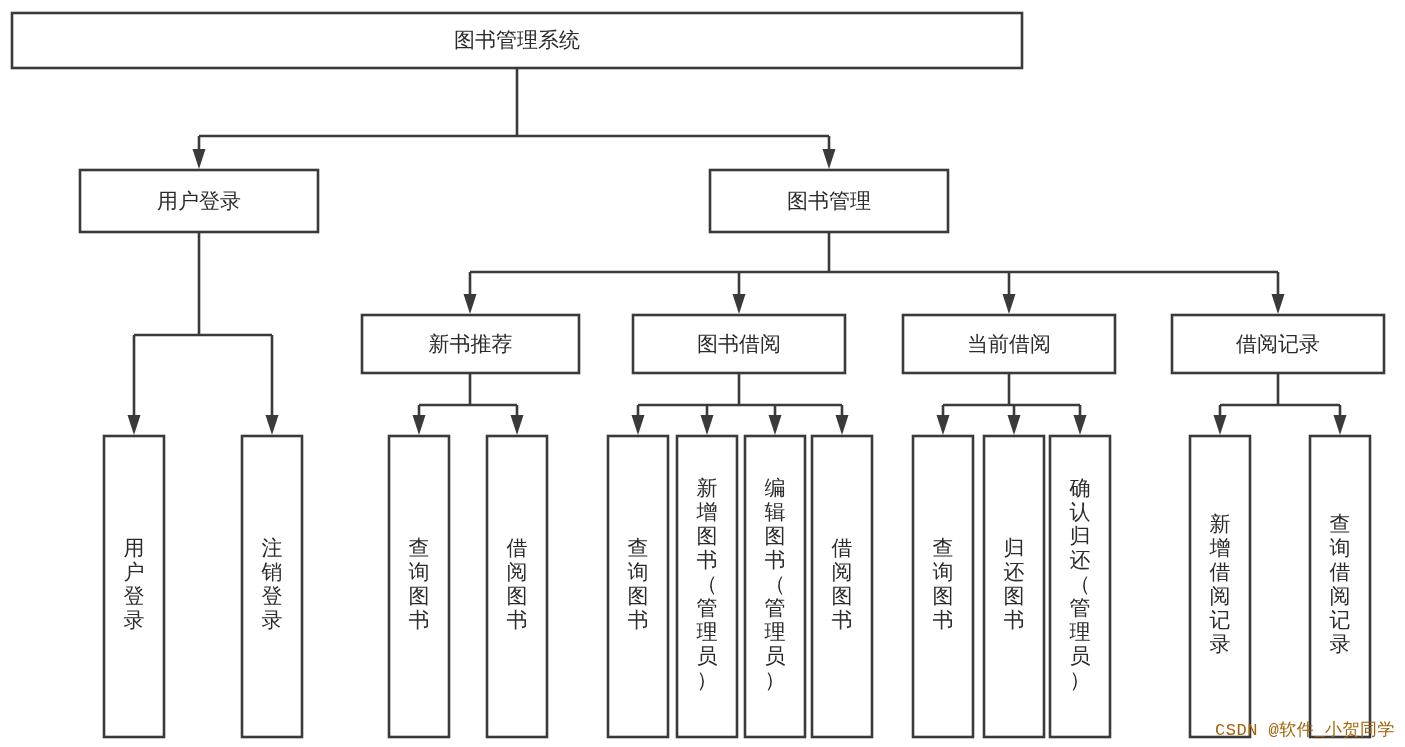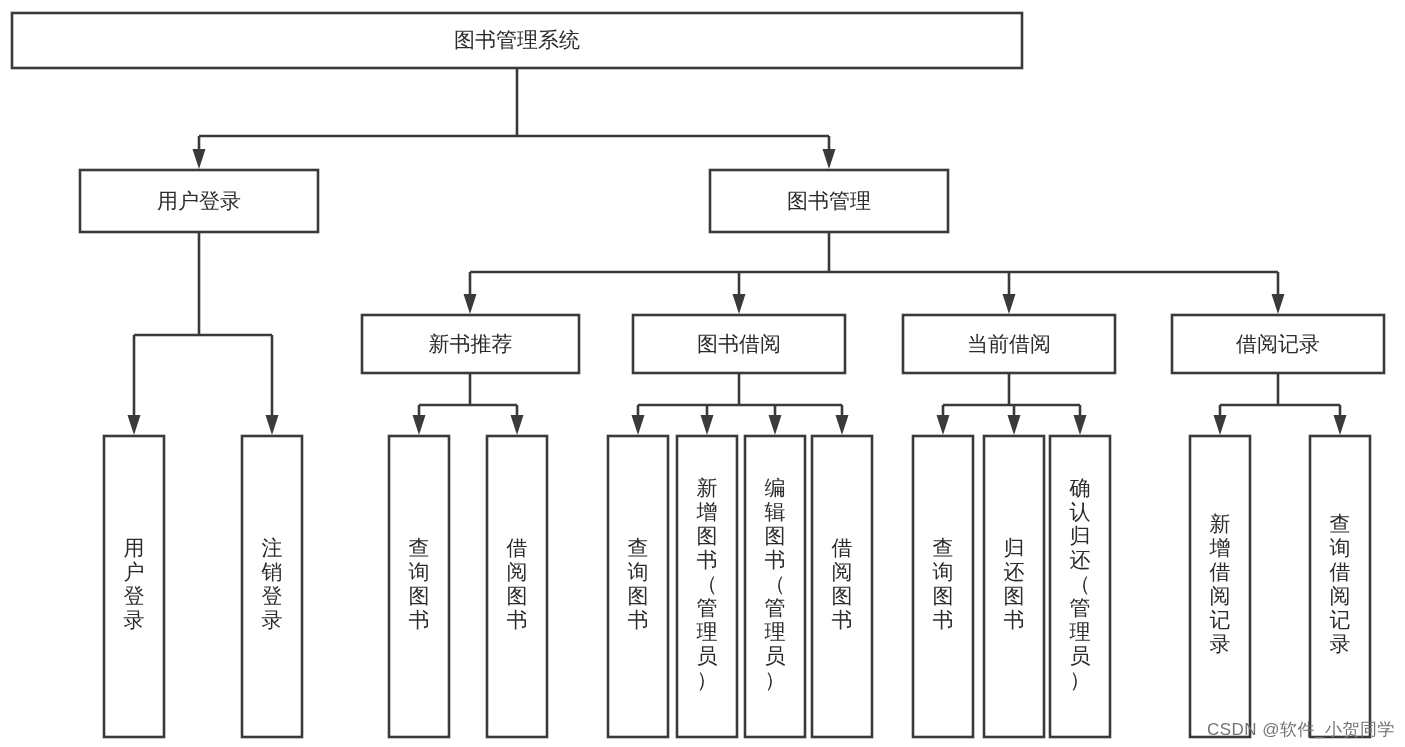--- a/index.html
+++ b/index.html
@@ -53,23 +53,23 @@
     stroke-linecap: butt;
   }
   .connector-arrow {
     fill: #3a3a3a;
     stroke: none;
   }
   .watermark-text {
     position: absolute;
     right: 10px;
     bottom: 6px;
-    font-family: Liberation Sans, sans-serif;
+    font-family: Liberation Mono, monospace;
     font-size: 17px;
-    color: #737373;
+    color: #a16207;
     white-space: nowrap;
     letter-spacing: 0.5px;
     user-select: none;
   }
 </style>
 </head>
 <body>
 
 <div id="diagram-root">
   <svg class="diagram-canvas" viewBox="0 0 1405 747">

